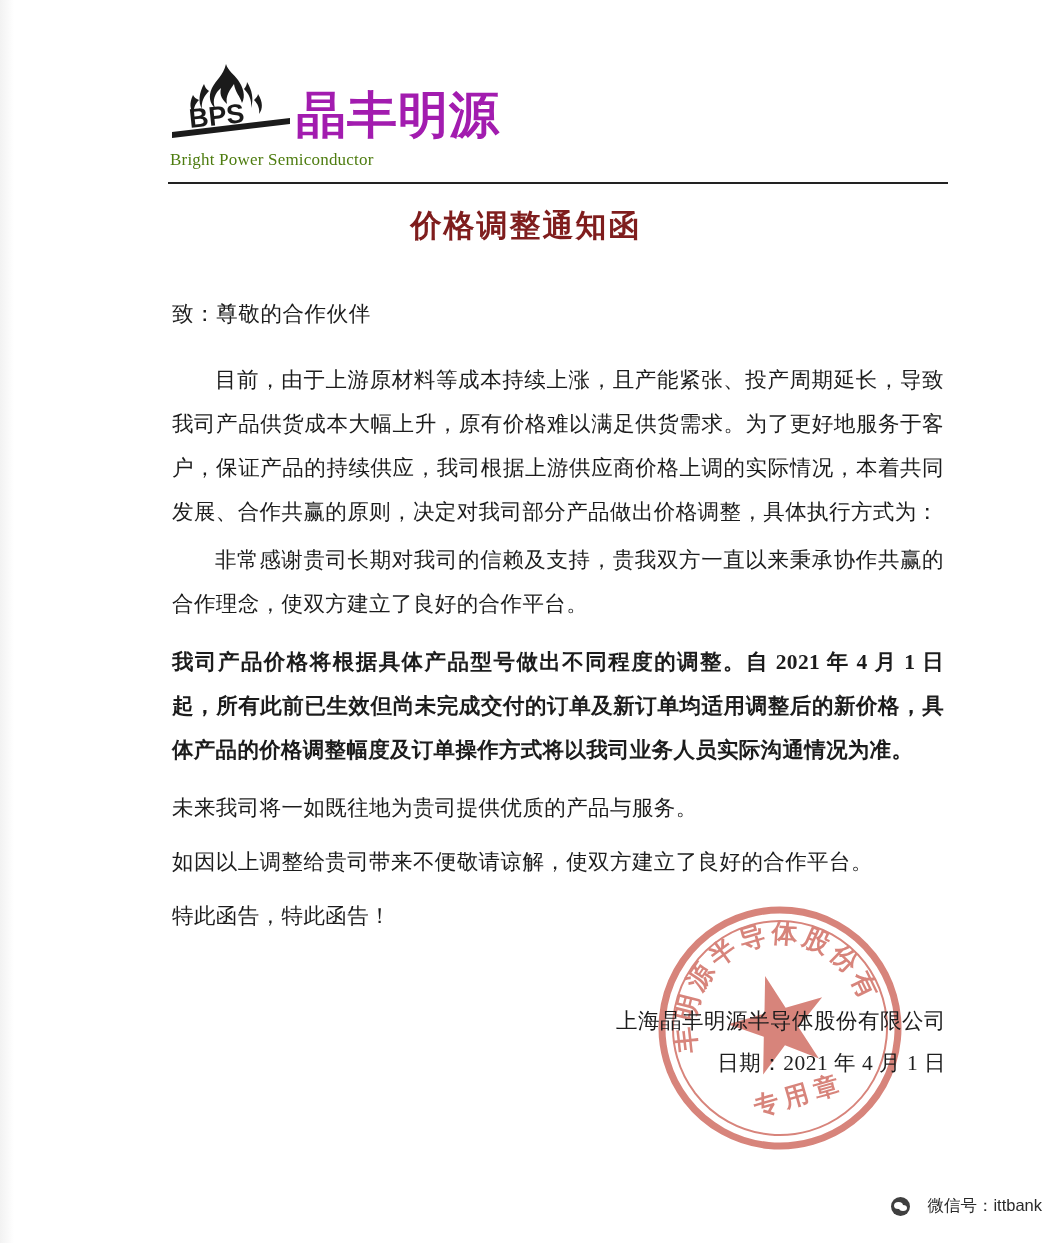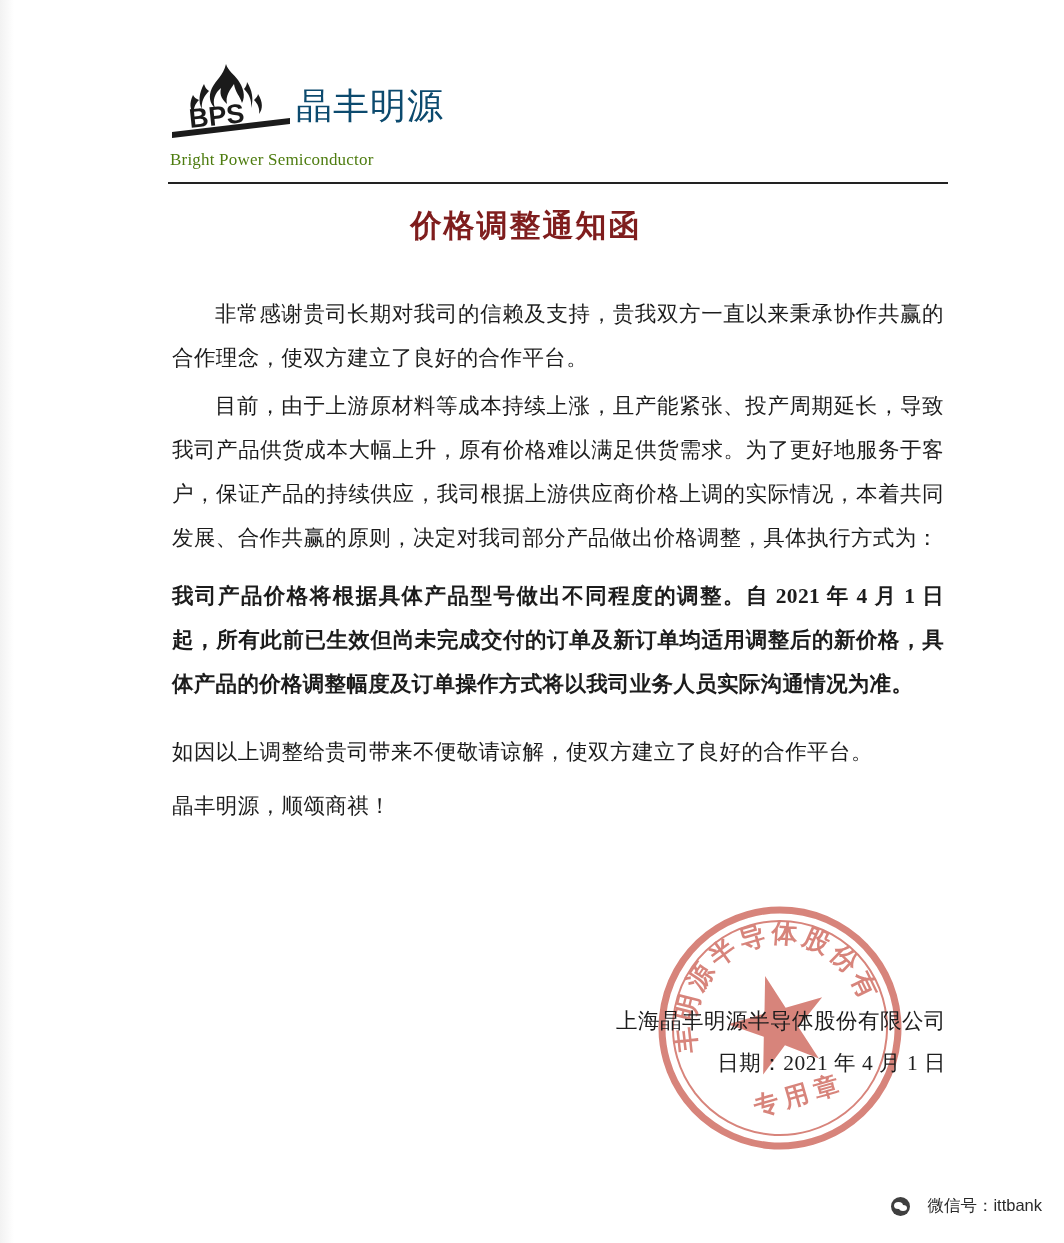--- a/index.html
+++ b/index.html
@@ -34,24 +34,24 @@
     left: 0;
     top: 0;
     width: 130px;
     height: 80px;
   }
   .logo-cn {
     position: absolute;
     left: 128px;
     top: 20px;
     font-family: "Liberation Sans", sans-serif;
-    font-size: 36px;
-    font-weight: 400;
+    font-size: 50px;
+    font-weight: 700;
     letter-spacing: 1px;
-    color: #0c4a6e;
+    color: #a21caf;
     white-space: nowrap;
   }
   .logo-en {
     position: absolute;
     left: 2px;
     top: 88px;
     font-family: "Liberation Serif", serif;
     font-size: 17px;
     color: #4d7c0f;
     white-space: nowrap;
@@ -206,27 +206,29 @@
     </div>
     <div class="logo-cn">晶丰明源</div>
     <div class="logo-en">Bright Power Semiconductor</div>
   </div>
 </div>
 <div class="head-rule"></div>
 
 <div class="doc-title">价格调整通知函</div>
 
 <div class="body-block">
+  <p class="salutation">致：尊敬的合作伙伴</p>
+  <p class="para">目前，由于上游原材料等成本持续上涨，且产能紧张、投产周期延长，导致我司产品供货成本大幅上升，原有价格难以满足供货需求。为了更好地服务于客户，保证产品的持续供应，我司根据上游供应商价格上调的实际情况，本着共同发展、合作共赢的原则，决定对我司部分产品做出价格调整，具体执行方式为：</p>
   <p class="para">非常感谢贵司长期对我司的信赖及支持，贵我双方一直以来秉承协作共赢的合作理念，使双方建立了良好的合作平台。</p>
-  <p class="para">目前，由于上游原材料等成本持续上涨，且产能紧张、投产周期延长，导致我司产品供货成本大幅上升，原有价格难以满足供货需求。为了更好地服务于客户，保证产品的持续供应，我司根据上游供应商价格上调的实际情况，本着共同发展、合作共赢的原则，决定对我司部分产品做出价格调整，具体执行方式为：</p>
   <p class="para emph">我司产品价格将根据具体产品型号做出不同程度的调整。自 2021 年 4 月 1 日起，所有此前已生效但尚未完成交付的订单及新订单均适用调整后的新价格，具体产品的价格调整幅度及订单操作方式将以我司业务人员实际沟通情况为准。</p>
+  <p class="para noindent tight">未来我司将一如既往地为贵司提供优质的产品与服务。</p>
   <div class="spacer-sm"></div>
   <p class="para noindent tight">如因以上调整给贵司带来不便敬请谅解，使双方建立了良好的合作平台。</p>
   <div class="spacer-sm"></div>
-  <p class="para noindent tight">晶丰明源，顺颂商祺！</p>
+  <p class="para noindent tight">特此函告，特此函告！</p>
 </div>
 
 <div class="seal">
   <svg width="256" height="256" viewBox="0 0 256 256" xmlns="http://www.w3.org/2000/svg">
     <circle cx="128" cy="128" r="118" fill="none" stroke="#c0392b" stroke-width="7"></circle>
     <circle cx="128" cy="128" r="107" fill="none" stroke="#c0392b" stroke-width="2"></circle>
     <path id="sealArc" d="M 128 128 m -86 0 a 86 86 0 1 1 172 0" fill="none"></path>
     <text font-family="Liberation Serif, serif" font-size="26" font-weight="700" fill="#c0392b" letter-spacing="4">
       <textPath href="#sealArc" startOffset="50%" text-anchor="middle">上海晶丰明源半导体股份有限公司</textPath>
     </text>

